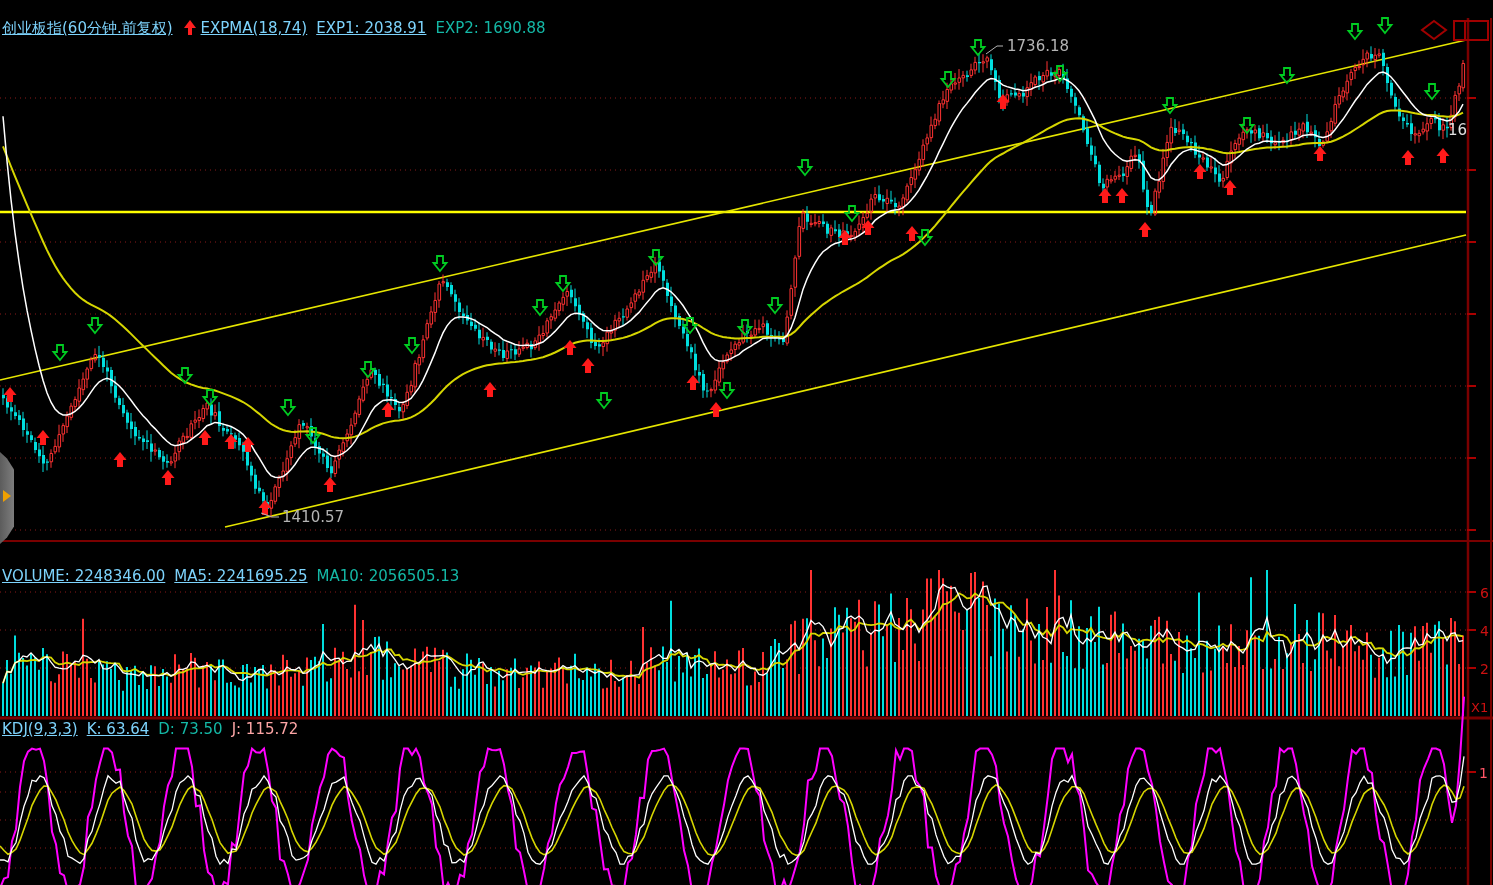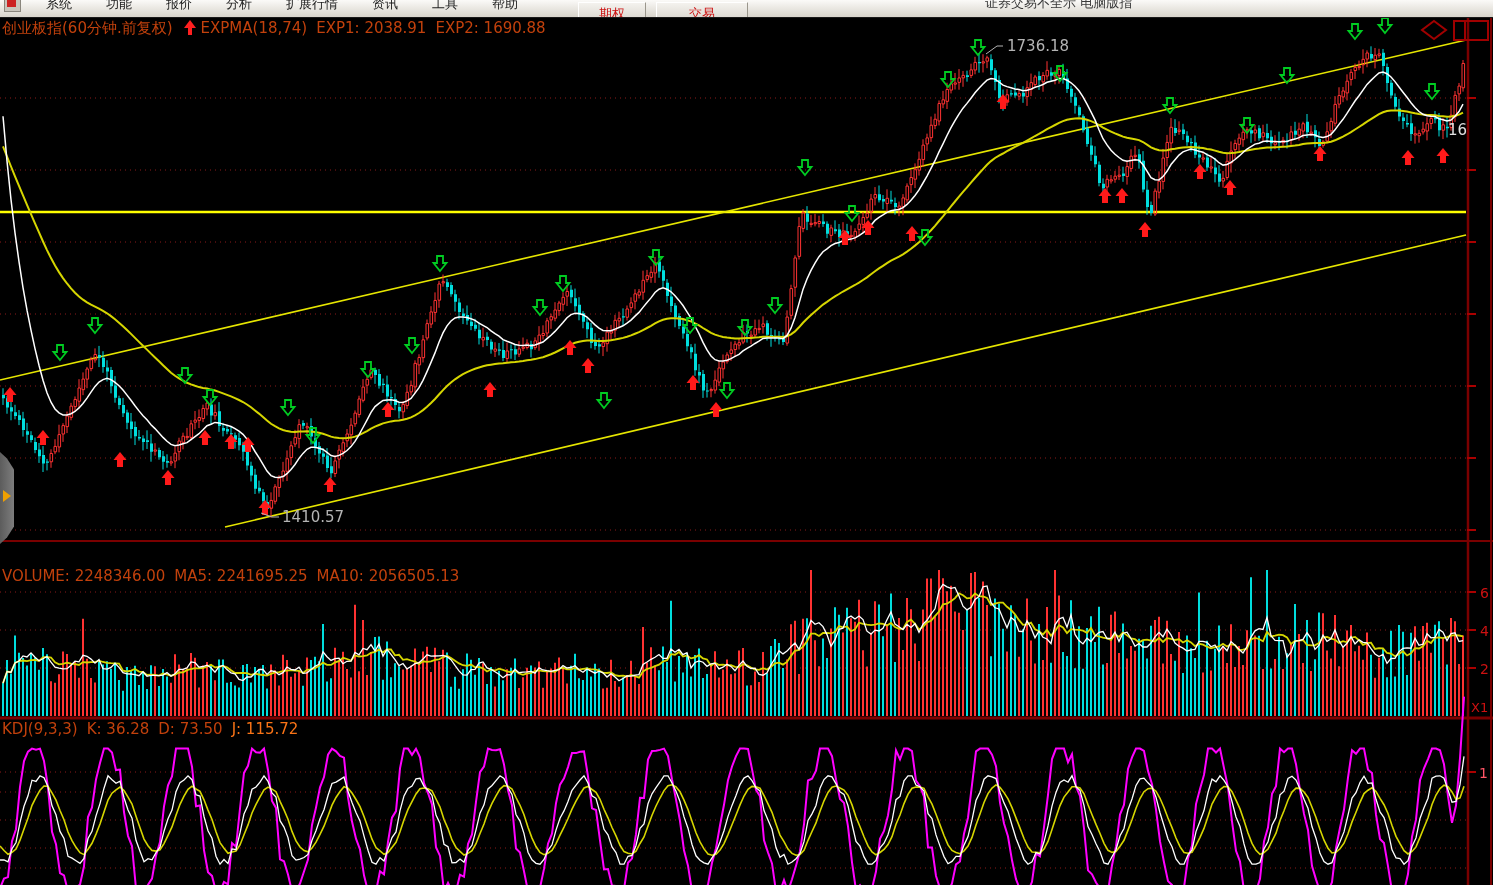--- a/index.html
+++ b/index.html
@@ -16,21 +16,21 @@
   .mbtn{position:absolute;top:2px;height:22px;background:linear-gradient(#f4f2ee,#d2cec5);
         border:1px solid #9a968c;border-top-color:#fff;border-left-color:#fff;
         display:flex;align-items:center;justify-content:center;
         font-size:13px;color:#cc1111;}
   #mbtn1{left:578px;width:66px;}
   #mbtn2{left:656px;width:90px;}
   #rightnote{position:absolute;left:985px;top:-6px;font-size:13px;color:#3a3a3a;white-space:nowrap;}
   
   .hdr{position:absolute;z-index:30;font-size:15px;white-space:nowrap;letter-spacing:0;}
   .hdr span{margin-right:9px;}
-  .w{color:#c2410c;} .y{color:#c2410c;} .m{color:#f97316;margin-top:21px;}
+  .w{color:#7dd3fc;text-decoration:underline;} .y{color:#14b8a6;} .m{color:#fca5a5;margin-top:21px;}
   #hdr-main{left:2px;top:19px;}
   #hdr-vol{left:2px;top:543px;margin-top:24px;}
   #hdr-kdj{left:2px;top:720px;}
   #buy-arrow-glyph{display:inline-block;position:relative;width:13px;height:15px;margin:0 4px -2px 2px;}
   #buy-arrow-glyph .tri{position:absolute;top:0;left:0;width:0;height:0;
       border-left:6px solid transparent;border-right:6px solid transparent;border-bottom:8px solid #ff2020;}
   #buy-arrow-glyph .stem{position:absolute;top:8px;left:4px;width:4px;height:7px;background:#ff2020;}
   
   #corner-icons{position:absolute;left:1418px;top:19px;z-index:30;}
   
@@ -41,37 +41,20 @@
       border-top:6px solid transparent;border-bottom:6px solid transparent;border-left:8px solid #f0a000;}
   
   .overlay{position:absolute;left:0;width:1467px;z-index:20;background:transparent;}
   svg text{font-family:"DejaVu Sans","Liberation Sans",sans-serif;}
 </style>
 </head>
 <body>
 
 <div id="app">
 
-  <div id="menubar">
-    <div id="menurow">
-      <div id="appicon"></div>
-
-    <div class="mitem">系统</div>
-        <div class="mitem">功能</div>
-        <div class="mitem">报价</div>
-        <div class="mitem">分析</div>
-        <div class="mitem">扩展行情</div>
-        <div class="mitem">资讯</div>
-        <div class="mitem">工具</div>
-        <div class="mitem">帮助</div>
-      </div>
-    <div id="mbtn1" class="mbtn">期权</div>
-    <div id="mbtn2" class="mbtn">交易</div>
-    <div id="rightnote">证券交易不全示  电脑版指</div>
-  </div>
 
   <svg id="chart" width="1493" height="885" style="position:absolute;left:0;top:0;z-index:10">
     <g id="g-grid">
         <line x1="0" y1="98" x2="1466" y2="98" stroke="#8b1a1a" stroke-width="1" stroke-dasharray="1 4"></line>
         <line x1="0" y1="170" x2="1466" y2="170" stroke="#8b1a1a" stroke-width="1" stroke-dasharray="1 4"></line>
         <line x1="0" y1="242" x2="1466" y2="242" stroke="#8b1a1a" stroke-width="1" stroke-dasharray="1 4"></line>
         <line x1="0" y1="314" x2="1466" y2="314" stroke="#8b1a1a" stroke-width="1" stroke-dasharray="1 4"></line>
         <line x1="0" y1="386" x2="1466" y2="386" stroke="#8b1a1a" stroke-width="1" stroke-dasharray="1 4"></line>
         <line x1="0" y1="458" x2="1466" y2="458" stroke="#8b1a1a" stroke-width="1" stroke-dasharray="1 4"></line>
         <line x1="0" y1="530" x2="1466" y2="530" stroke="#8b1a1a" stroke-width="1" stroke-dasharray="1 4"></line>
@@ -207,21 +190,21 @@
     <line x1="47" y1="2" x2="47" y2="21" stroke="#a00000" stroke-width="2"></line>
   </svg>
 
   <div id="hdr-main" class="hdr">
     <span class="w">创业板指(60分钟.前复权)</span><span id="buy-arrow-glyph"><span class="tri"></span><span class="stem"></span></span><span class="w">EXPMA(18,74)</span><span class="w">EXP1: 2038.91</span><span class="y">EXP2: 1690.88</span>
   </div>
   <div id="hdr-vol" class="hdr">
     <span class="w">VOLUME: 2248346.00</span><span class="w">MA5: 2241695.25</span><span class="y">MA10: 2056505.13</span>
   </div>
   <div id="hdr-kdj" class="hdr">
-    <span class="w">KDJ(9,3,3)</span><span class="w">K: 36.28</span><span class="y">D: 73.50</span><span class="m">J: 115.72</span>
+    <span class="w">KDJ(9,3,3)</span><span class="w">K: 63.64</span><span class="y">D: 73.50</span><span class="m">J: 115.72</span>
   </div>
 
   <div id="lefttab">
       <div class="tri"></div>
     </div>
 
   <div class="overlay" style="top:18px;height:522px"></div>
   <div class="overlay" style="top:542px;height:174px"></div>
   <div class="overlay" style="top:720px;height:165px"></div>
 </div>

